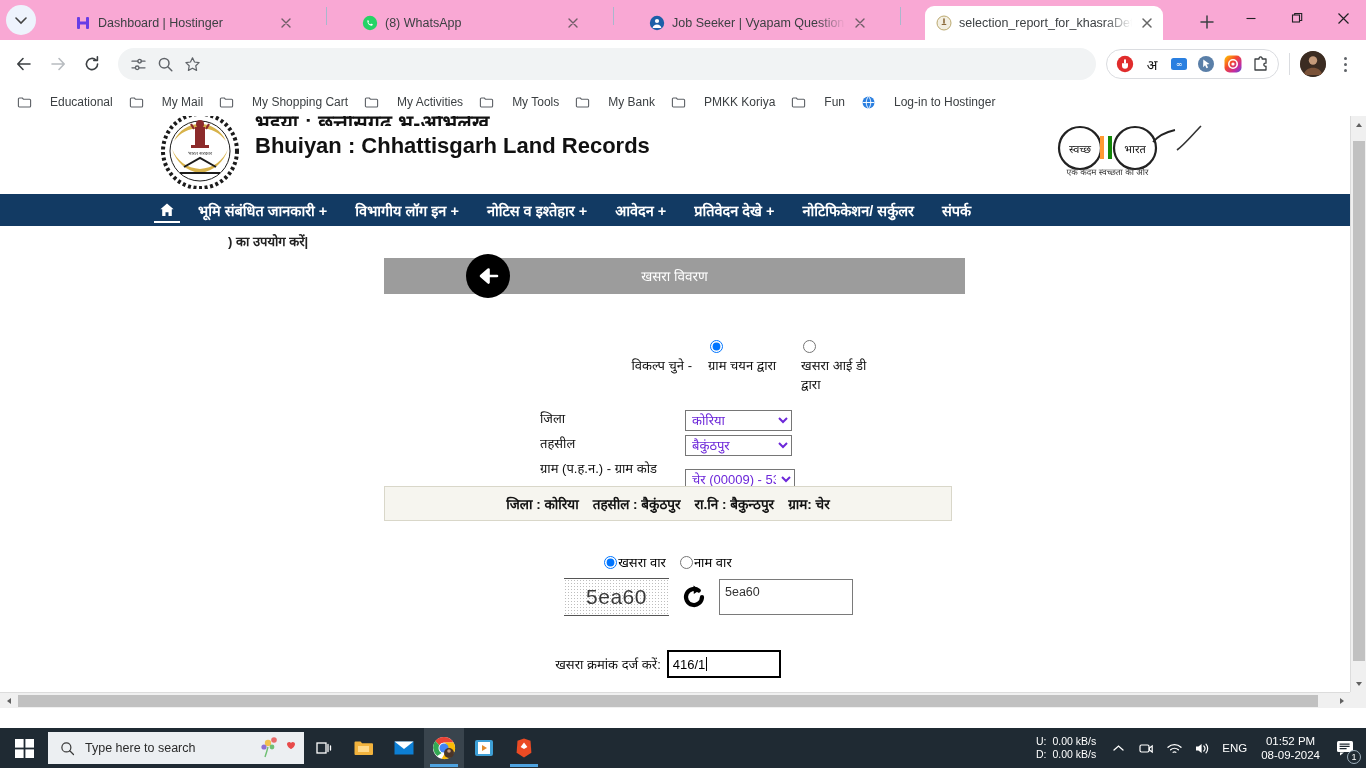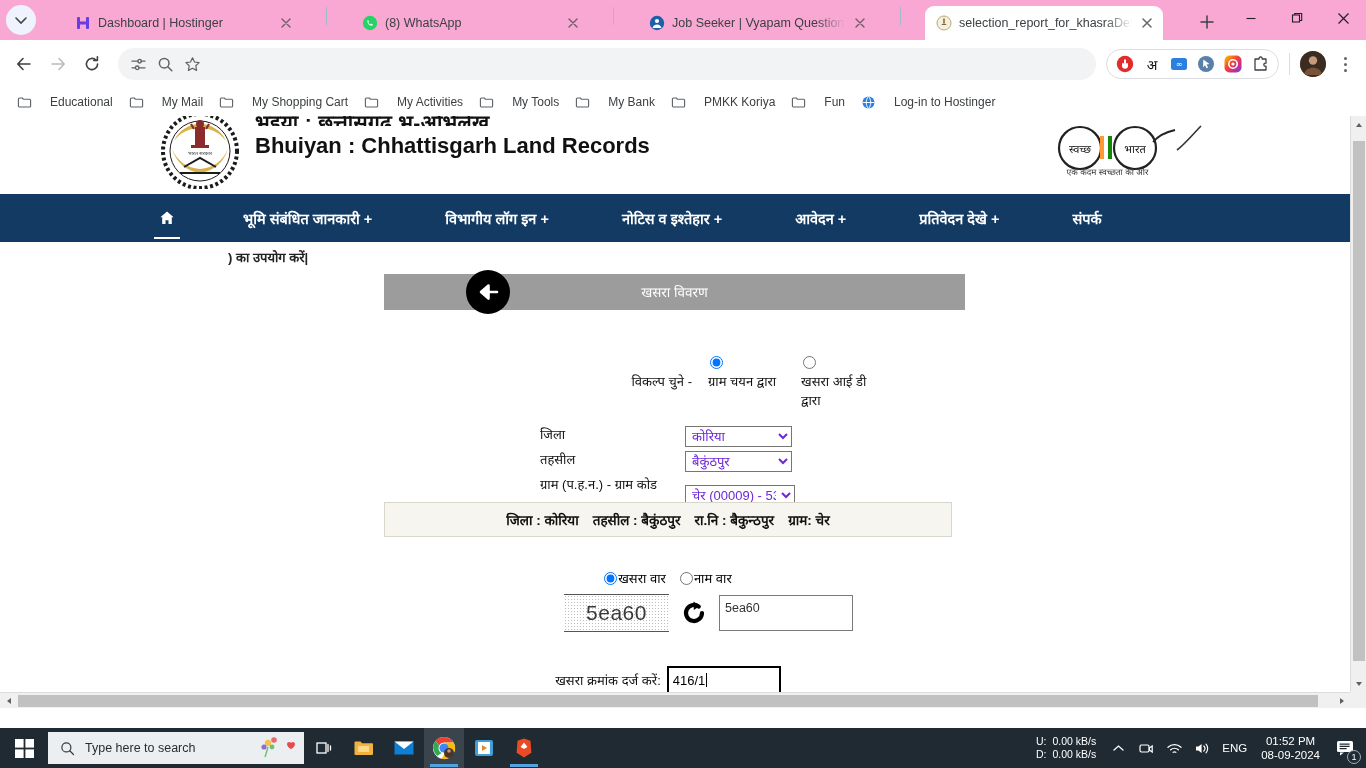--- a/index.html
+++ b/index.html
@@ -76,22 +76,22 @@
   .site-title-en {
     position:absolute; left:255px; top:17px; font-size:22px; font-weight:bold;
     color:#111; letter-spacing:0px;
   }
   .swachh { position:absolute; left:1035px; top:6px; width:145px; height:62px; }
   .swachh-sub { position:absolute; left:1035px; top:50px; width:145px; text-align:center; font-size:8.5px; color:#333; }
   .curve { position:absolute; left:1175px; top:8px; width:30px; height:30px; }
 
   
   .navbar {
-    background:#123a63; height:48px; display:flex; align-items:stretch;
-    color:#fff; font-size:14.5px; font-weight:bold; padding-left:150px;gap:45px;
+    background:#123a63; height:32px; display:flex; align-items:stretch;
+    color:#fff; font-size:14.5px; font-weight:bold; padding-left:150px;
   }
   .navbar .home { width:34px; display:flex;align-items:center;justify-content:center; position:relative; cursor:pointer;}
   .navbar .home::after{content:"";position:absolute;left:4px;right:4px;bottom:3px;height:2px;background:#fff;}
   .navitem { display:flex; align-items:center; padding:0 14px; white-space:nowrap; cursor:pointer;}
 
   
   .content { position:relative; background:#fff; height:400px; }
   .cut-line { position:absolute; left:228px; top:6px; font-size:13px; font-weight:bold; color:#222;}
 
   .panel { position:absolute; left:384px; top:32px; width:581px; }
@@ -472,20 +472,21 @@
         <div class="home">
           <svg width="16" height="16" viewBox="0 0 16 16">
               <path d="M8 1.6L1.4 7.2h1.8V14h3.3v-3.7h3V14h3.3V7.2h1.8z" fill="#fff"></path>
             </svg>
         </div>
         <div class="navitem">भूमि संबंधित जानकारी +</div>
         <div class="navitem">विभागीय लॉग इन +</div>
         <div class="navitem">नोटिस व इश्तेहार +</div>
         <div class="navitem">आवेदन +</div>
         <div class="navitem">प्रतिवेदन देखे +</div>
+        <div class="navitem">नोटिफिकेशन/ सर्कुलर</div>
         <div class="navitem">संपर्क</div>
       </div>
 
       <div class="content">
         <div class="cut-line">) का उपयोग करें|</div>
 
         <div class="panel">
           <div class="panel-head">
             <span>खसरा विवरण</span>
             <div class="back-btn">

